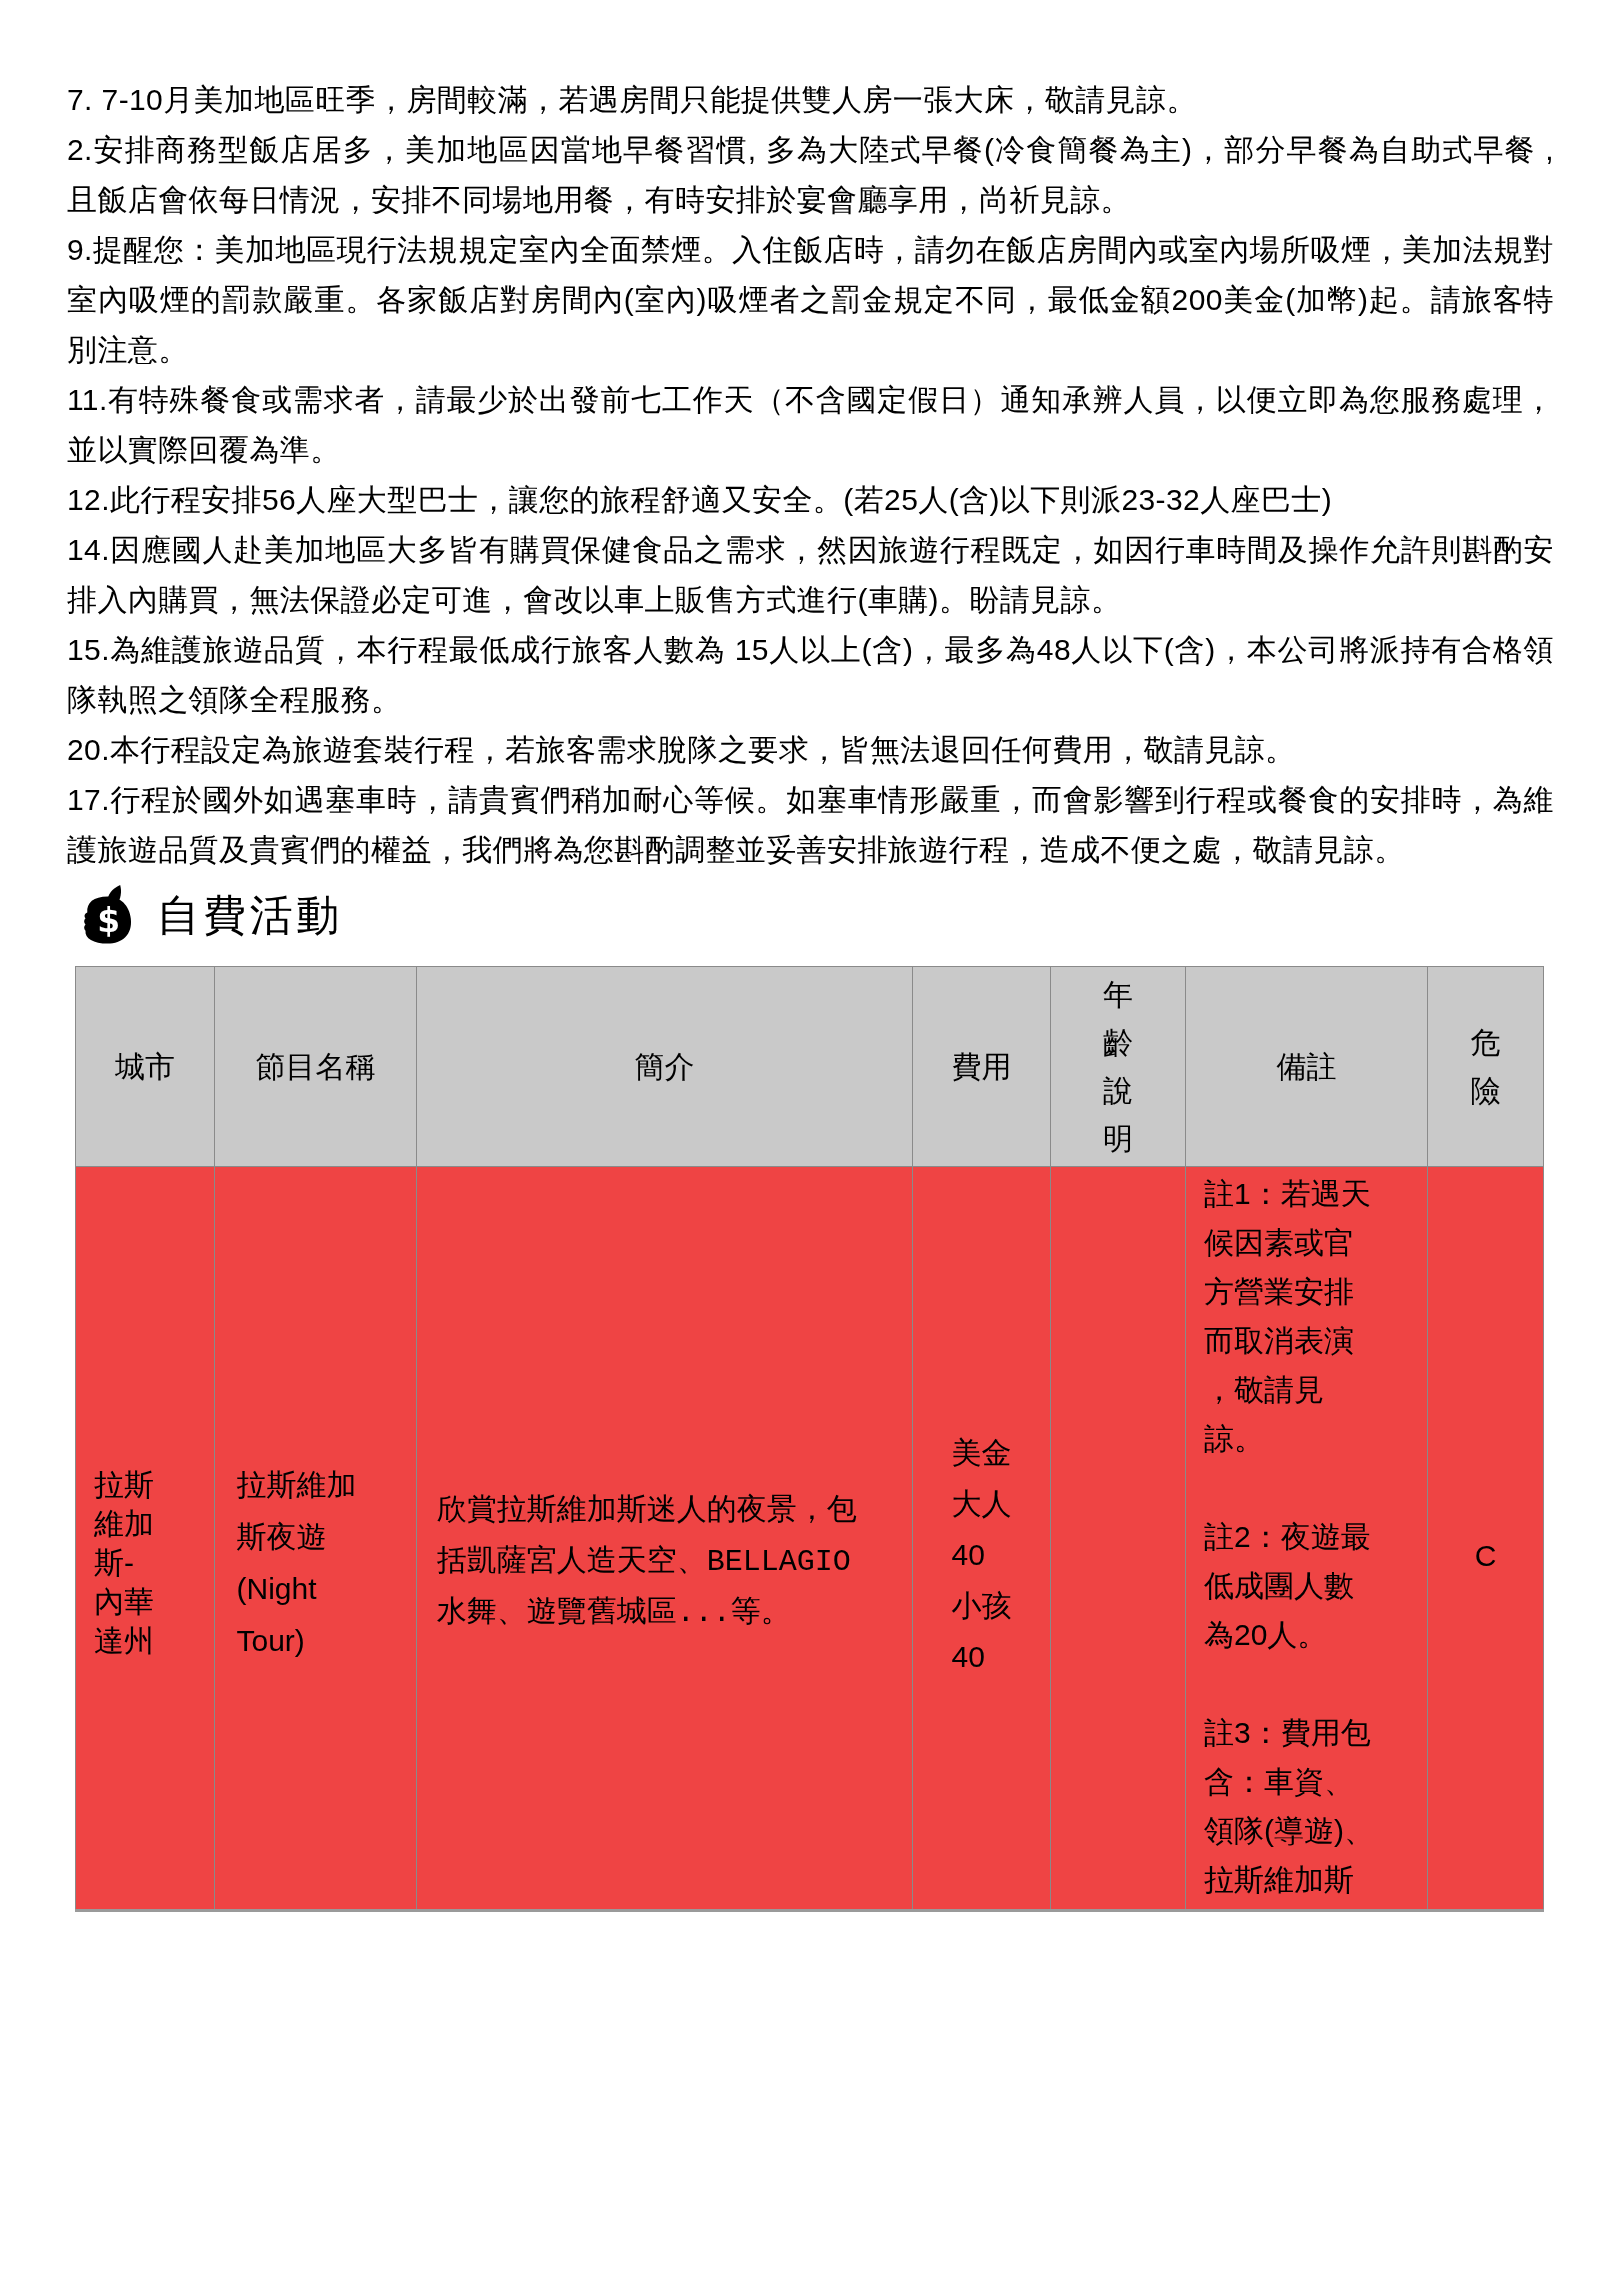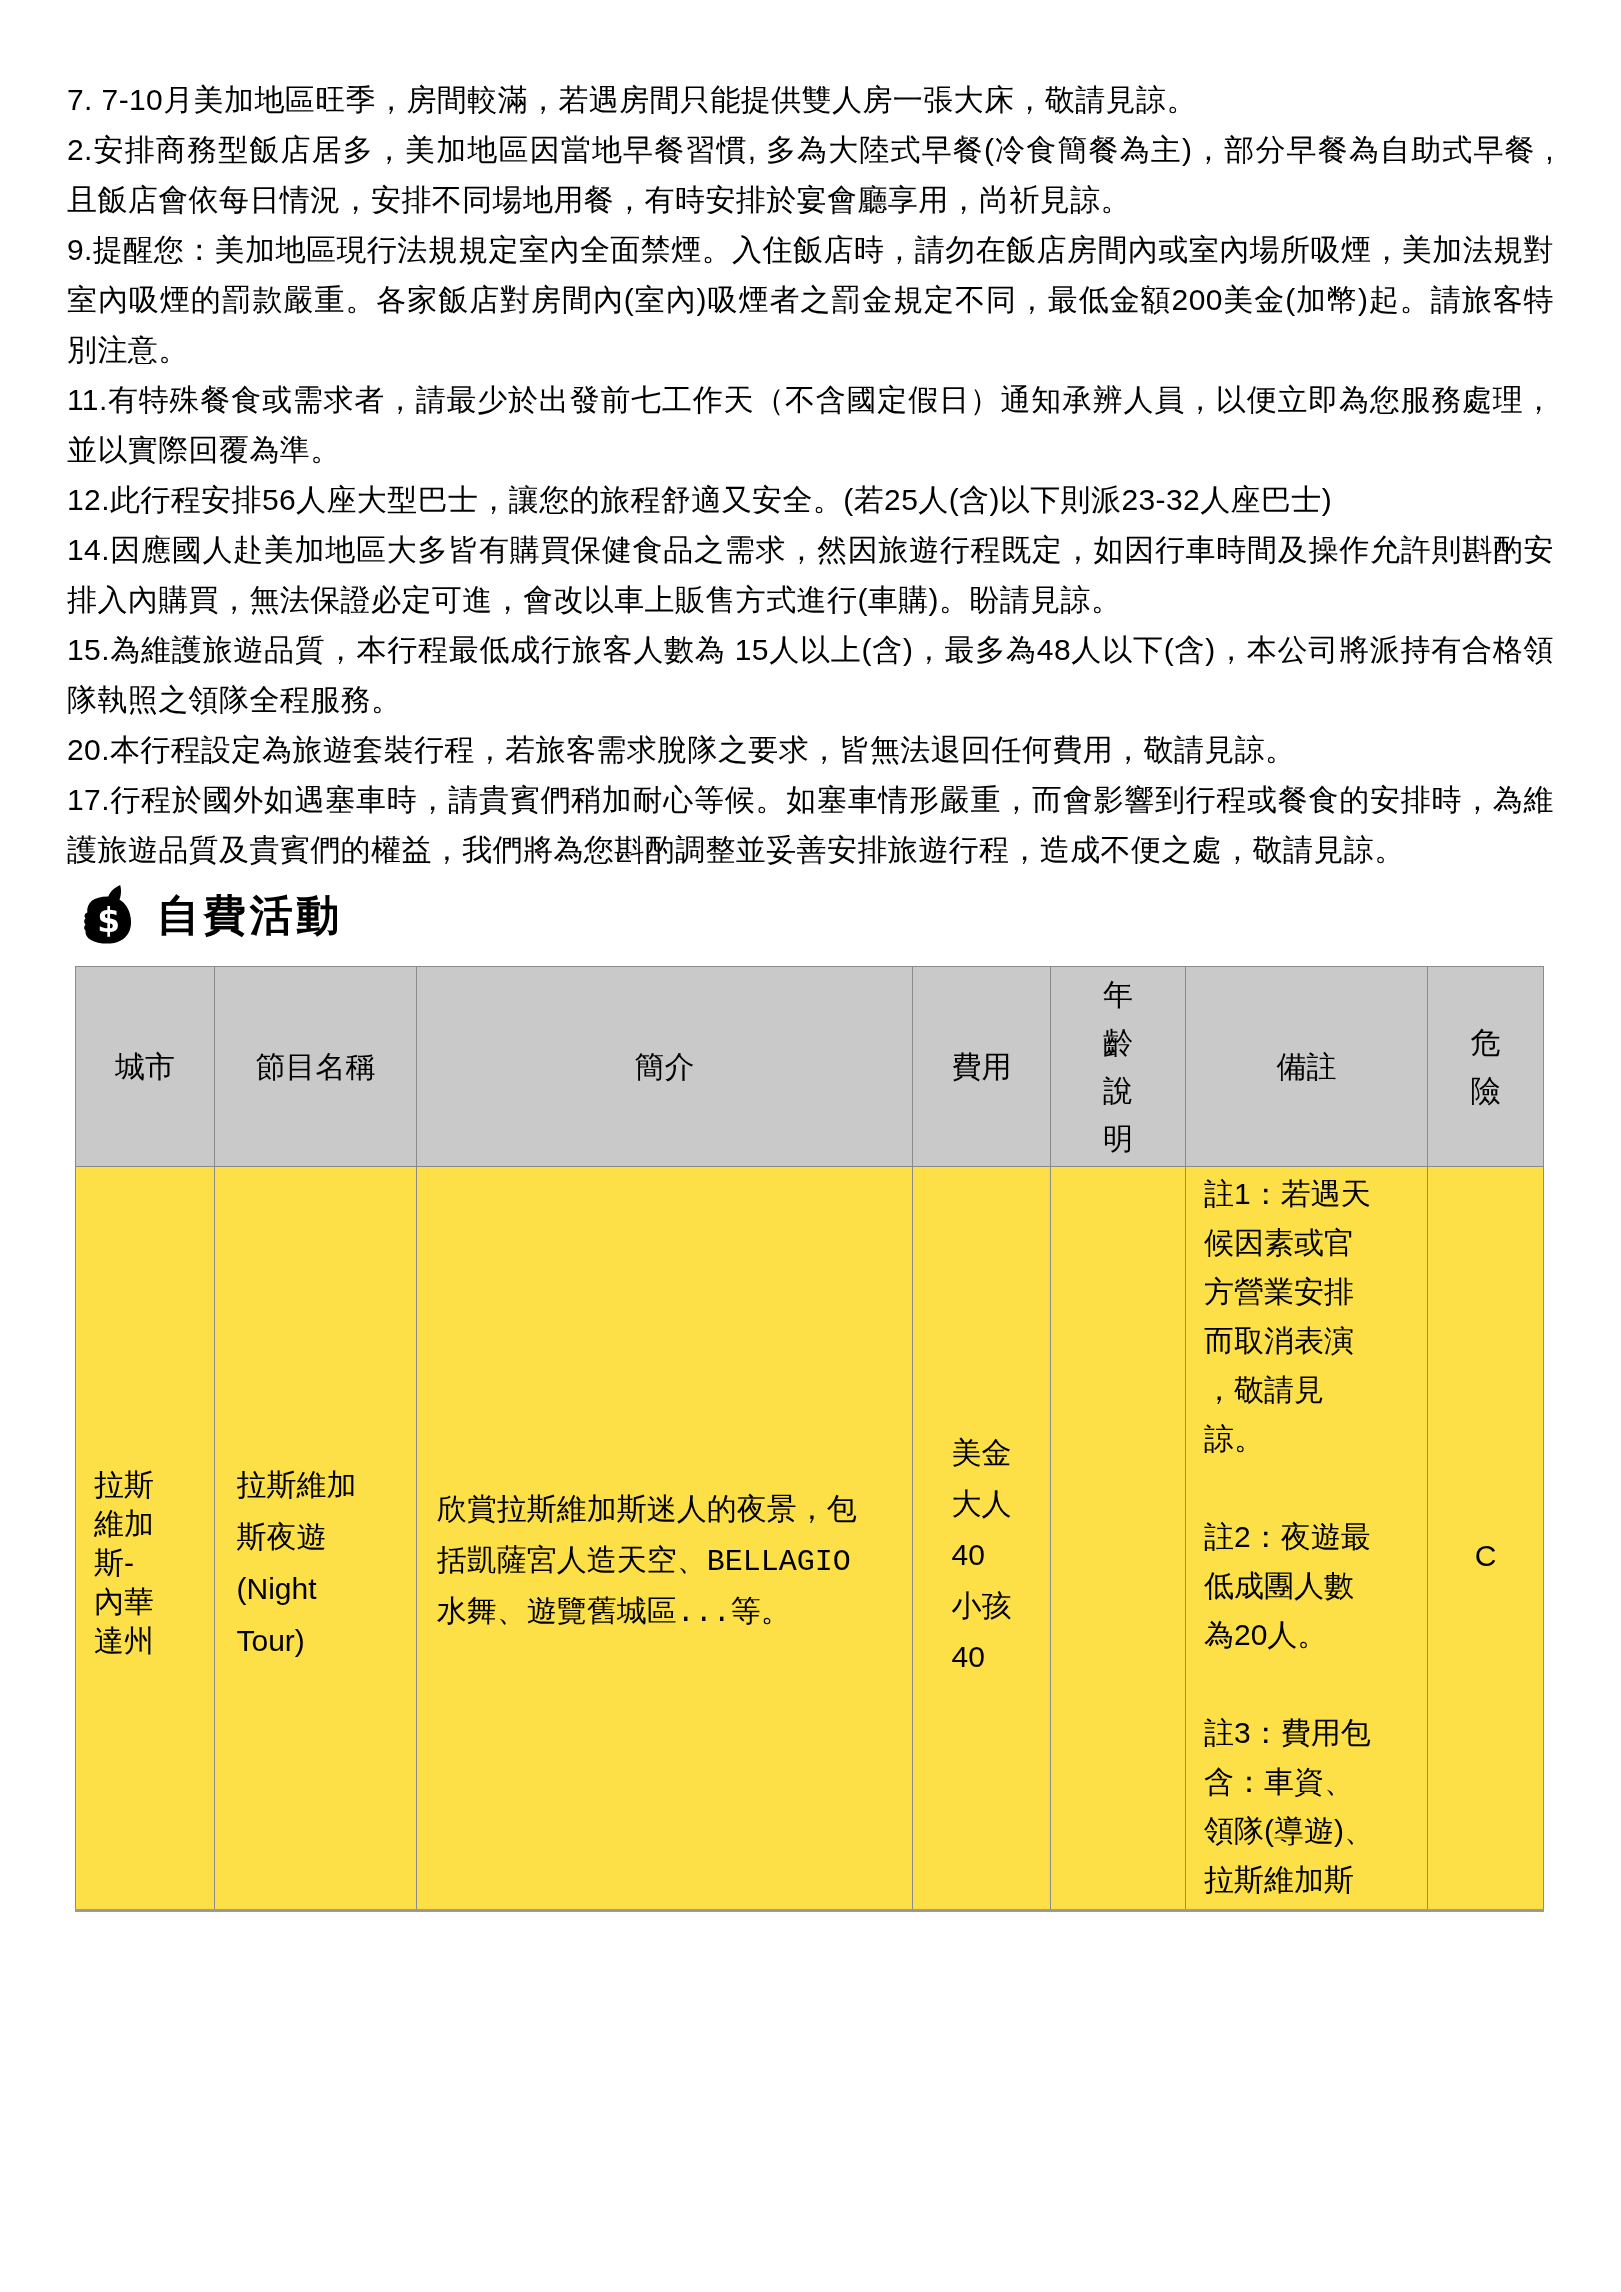--- a/index.html
+++ b/index.html
@@ -27,21 +27,21 @@
   .section-heading{
     display:flex;
     align-items:center;
     gap:18px;
     margin:7.2px 0 0 12.5px;
     height:68px;
   }
   .money-icon{width:59px;height:64px;display:inline-block;}
   .heading-text{
     font-size:43px;
-    font-weight:bold;
+    font-weight:normal;
     letter-spacing:3.6px;
   }
   
   table.activities{
     border-collapse:collapse;
     table-layout:fixed;
     width:1469px;
     margin:16px 0 0 8px;
     border:1.8px solid #8a8a8a;
     border-bottom:3.6px solid #9a9a9a;
@@ -57,21 +57,21 @@
     font-weight:normal;
     text-align:center;
     vertical-align:middle;
     height:200px;
     line-height:48px;
     white-space:pre-line;
   }
   table.activities tbody td{
     height:744px;
     vertical-align:middle;
-    background:#fde047;
+    background:#ef4444;
   }
   td.cell-city{
     padding:49px 9px 0 18px;
     line-height:39px;
     white-space:pre-line;
     text-align:left;
   }
   td.cell-program{
     padding:49px 9px 0 21.5px;
     line-height:52px;

